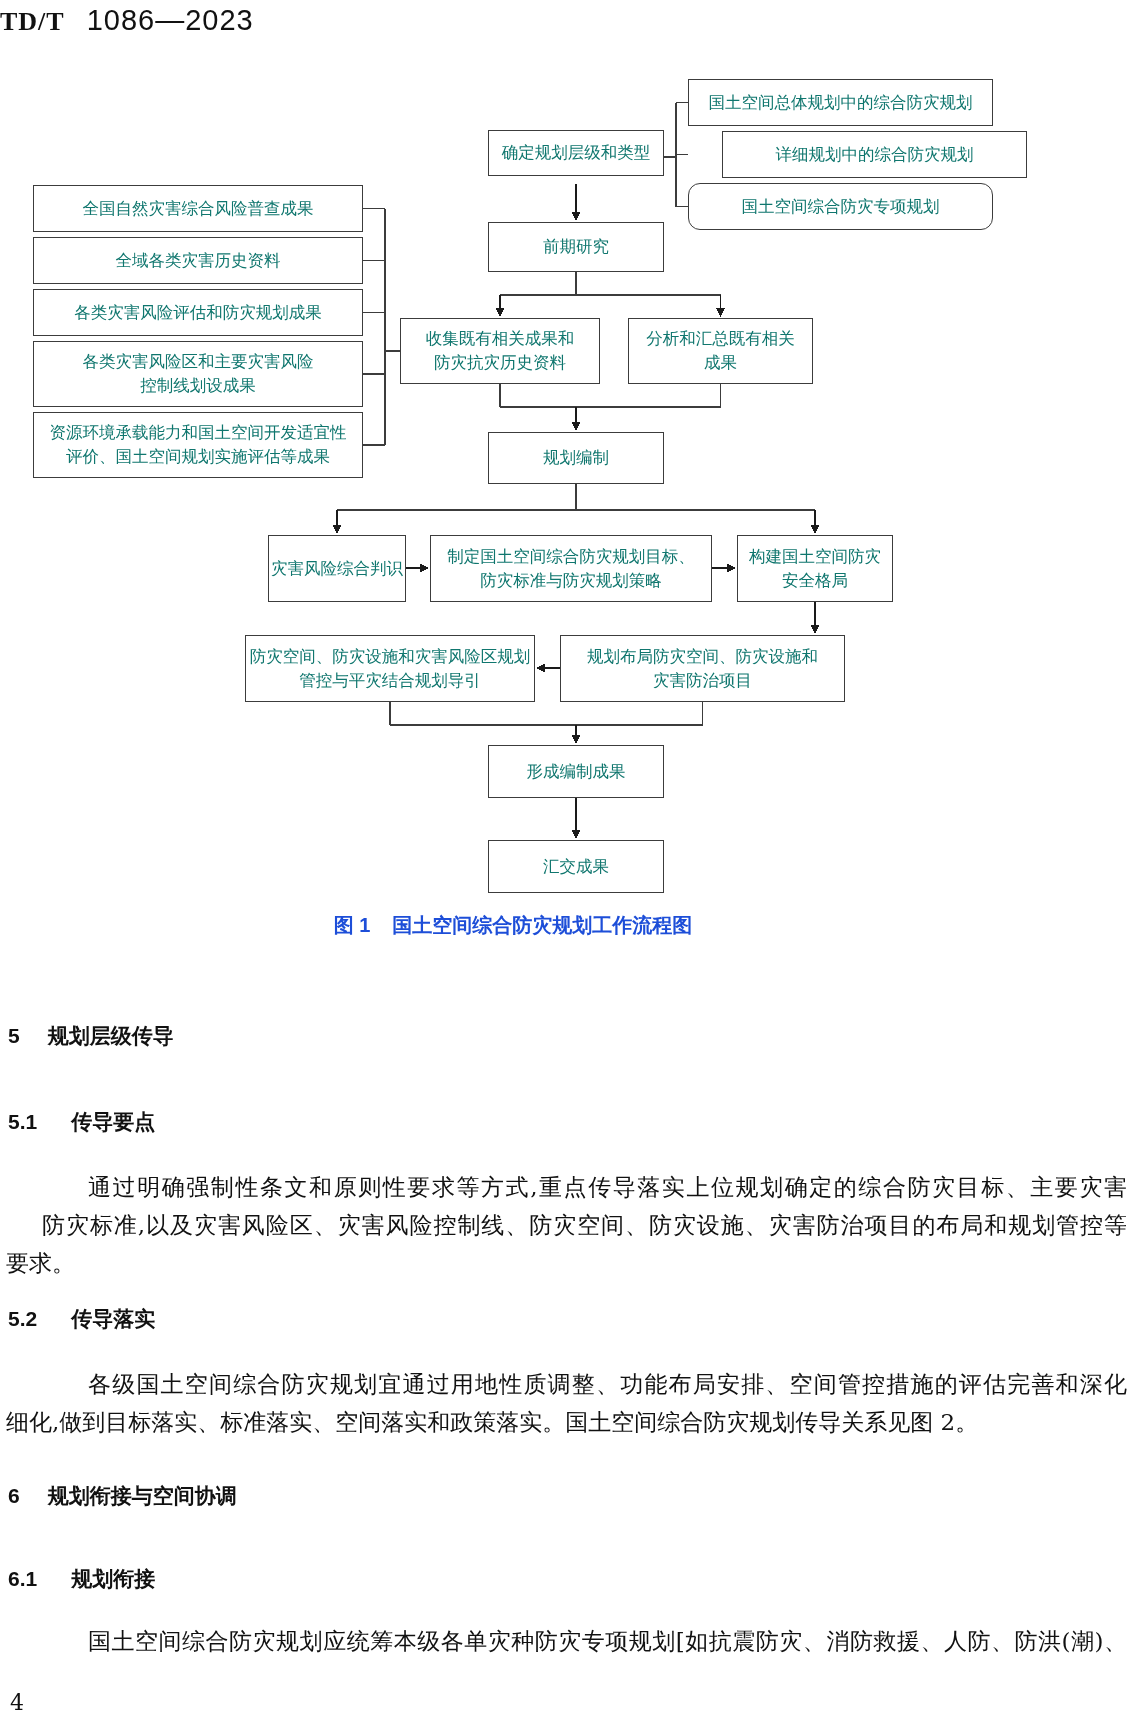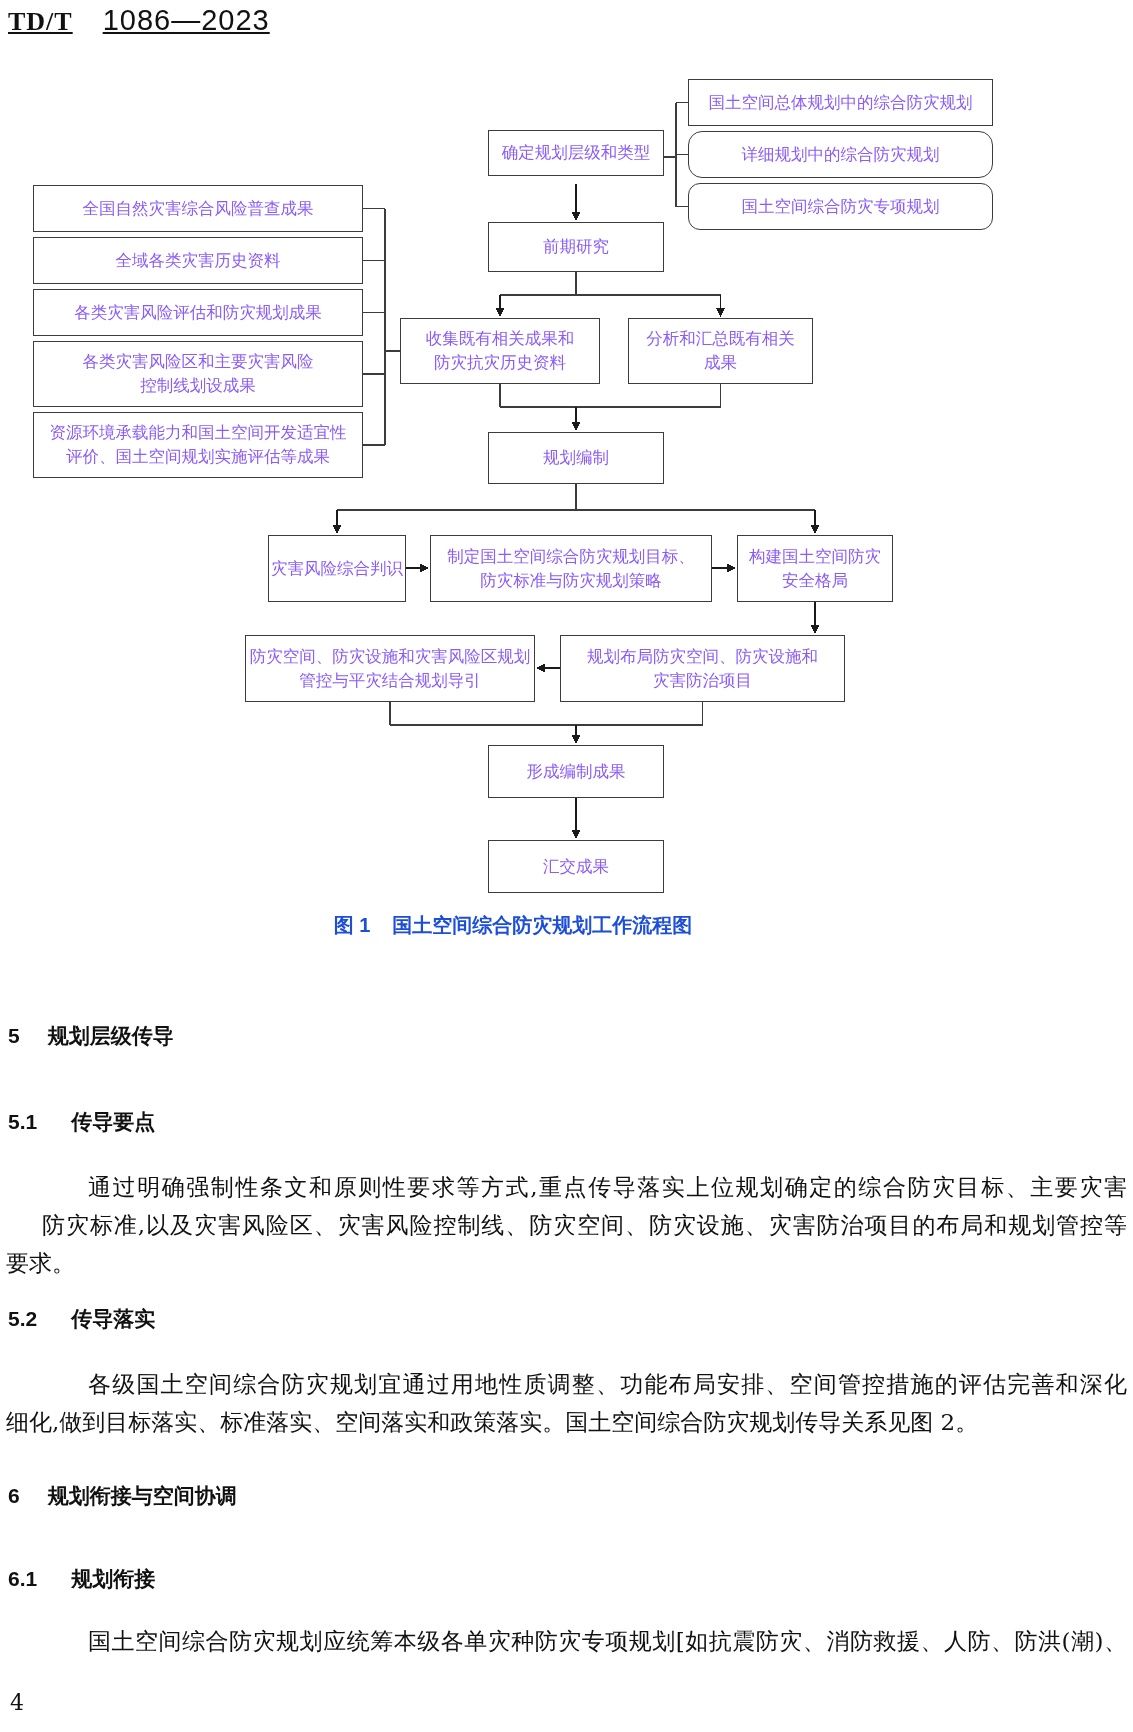--- a/index.html
+++ b/index.html
@@ -6,36 +6,36 @@
   .page{
     position:relative;
     width:1133px;height:1732px;
     background:#ffffff;
     margin:0 auto;
     overflow:hidden;
     font-family:"DejaVu Serif", serif;
     color:#111;
   }
   
-  .doc-header{position:absolute;left:8px;top:4px;display:flex;align-items:baseline;gap:30px;text-decoration:underline;}
+  .doc-header{position:absolute;left:0;top:4px;display:flex;align-items:baseline;gap:22px;}
   .doc-header .code-prefix{font-family:"Liberation Serif", serif;font-weight:bold;font-size:26px;letter-spacing:1px;}
   .doc-header .code-number{font-family:"Liberation Sans", sans-serif;font-size:29px;font-weight:500;letter-spacing:1px;}
   
   .flowchart{position:absolute;left:0;top:0;width:1133px;height:960px;}
   .fc-lines{position:absolute;left:0;top:0;}
   .fc-box{
     position:absolute;
     box-sizing:border-box;
     border:1.6px solid #3c3c3c;
     background:#fff;
     display:flex;align-items:center;justify-content:center;
     text-align:center;
     white-space:pre-line;
     font-size:16.5px;line-height:1.45;
-    color:#8b5cf6;
+    color:#0f766e;
     padding:2px 2px;
   }
   .fc-caption{
     position:absolute;left:0;top:912px;width:1026px;
     text-align:center;font-family:"Liberation Sans", sans-serif;
     font-weight:bold;font-size:20px;color:#1d4ed8;
   }
   .fc-caption .cap-prefix{margin-right:22px;}
   
   .heading{
@@ -92,21 +92,21 @@
         <line x1="815" y1="602" x2="815" y2="633" marker-end="url(#arr)"></line>
         <line x1="560" y1="668" x2="537" y2="668" marker-end="url(#arr)"></line>
         <line x1="576" y1="725" x2="576" y2="743" marker-end="url(#arr)"></line>
         <line x1="576" y1="798" x2="576" y2="838" marker-end="url(#arr)"></line>
       </g>
     </svg>
 
     <div class="fc-box" style="left:488px;top:130px;width:176px;height:46px;font-family:Liberation Serif, serif;">确定规划层级和类型</div>
 
     <div class="fc-box" style="left:688px;top:79px;width:305px;height:47px;">国土空间总体规划中的综合防灾规划</div>
-    <div class="fc-box" style="left:688px;top:131px;width:305px;height:47px;border-radius:14px;">详细规划中的综合防灾规划</div>
+    <div class="fc-box" style="left:722px;top:131px;width:305px;height:47px;">详细规划中的综合防灾规划</div>
     <div class="fc-box" style="left:688px;top:183px;width:305px;height:47px;border-radius:12px;">国土空间综合防灾专项规划</div>
 
     <div class="fc-box" style="left:33px;top:185px;width:330px;height:47px;">全国自然灾害综合风险普查成果</div>
     <div class="fc-box" style="left:33px;top:237px;width:330px;height:47px;">全域各类灾害历史资料</div>
     <div class="fc-box" style="left:33px;top:289px;width:330px;height:47px;">各类灾害风险评估和防灾规划成果</div>
     <div class="fc-box" style="left:33px;top:341px;width:330px;height:66px;">各类灾害风险区和主要灾害风险
 控制线划设成果</div>
     <div class="fc-box" style="left:33px;top:412px;width:330px;height:66px;">资源环境承载能力和国土空间开发适宜性
 评价、国土空间规划实施评估等成果</div>
 

